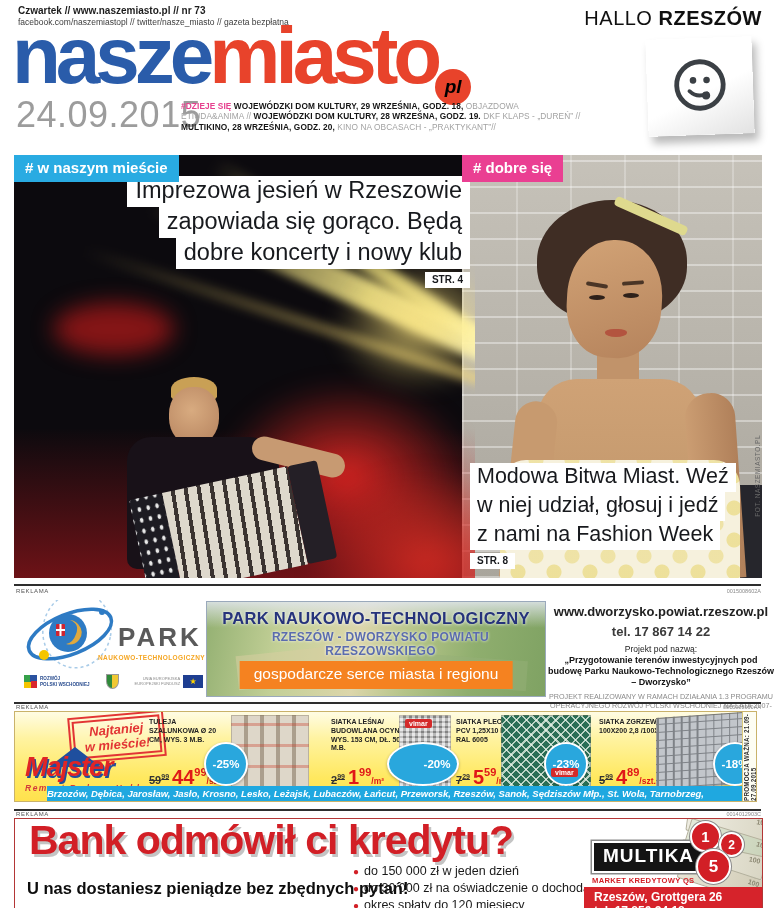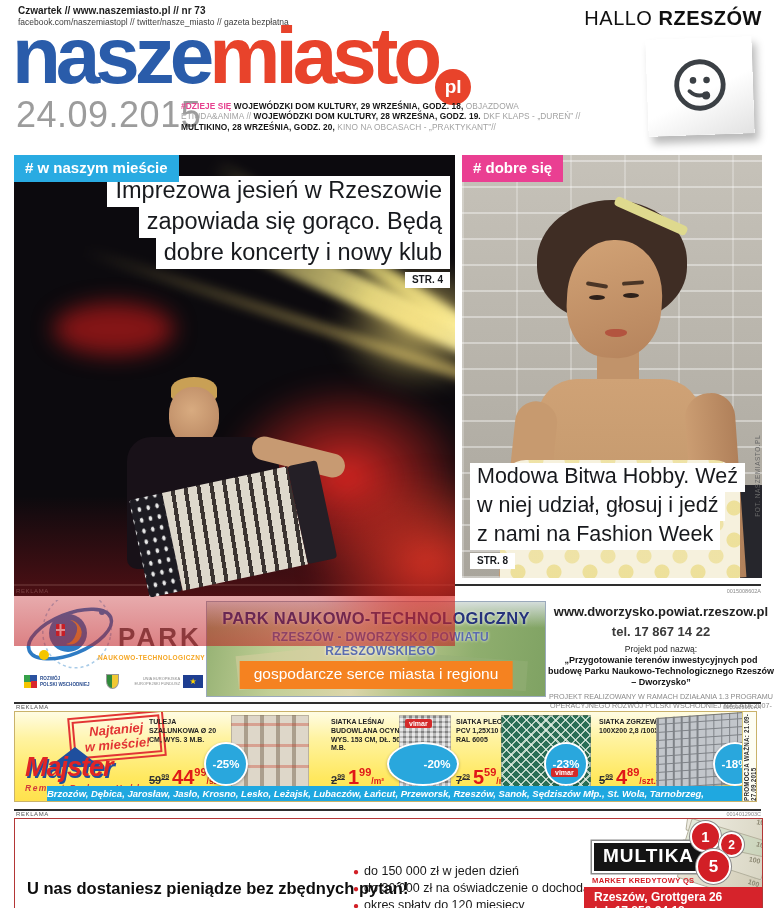--- a/index.html
+++ b/index.html
@@ -10,37 +10,37 @@
   .hdr-left{position:absolute;left:18px;top:5px;}
   .hdr-l1{font-size:10px;font-weight:bold;color:#1d1d1d;}
   .hdr-l2{font-size:8.5px;color:#3c3c3c;margin-top:1px;}
   .hdr-right{position:absolute;right:13px;top:7px;font-size:20px;color:#101010;letter-spacing:.5px;}
   .hallo{font-weight:normal;}
   .city{font-weight:bold;}
 
   .logo{position:absolute;left:12px;top:16px;font-size:80px;font-weight:bold;letter-spacing:-5px;line-height:1;white-space:nowrap;}
   .logo .blue{color:#2a5caa;}
   .logo .red{color:#e8432b;}
-  .pl-circle{display:inline-block;width:36px;height:36px;border-radius:50%;background:#e8432b;color:#ffffff;
-             font-size:19px;font-weight:bold;letter-spacing:0;text-align:center;line-height:36px;vertical-align:-10px;margin-left:-2px;}
+  .pl-circle{display:inline-block;width:36px;height:36px;border-radius:50%;background:#e8432b;color:#000000;
+             font-size:19px;font-weight:bold;letter-spacing:0;text-align:center;line-height:36px;vertical-align:-10px;margin-left:-2px;font-style:italic;}
 
   .date{position:absolute;left:16px;top:94px;font-size:36px;color:#9c9c9c;letter-spacing:.5px;}
 
   .agenda{position:absolute;left:181px;top:101px;width:402px;font-size:8.3px;line-height:10.4px;
           font-weight:bold;color:#141414;letter-spacing:.1px;}
   .agenda .tag{color:#e6408e;}
   .agenda .seg-g{color:#a2a2a2;font-weight:normal;}
 
   .note{position:absolute;left:647px;top:38px;width:106px;height:97px;
         background:linear-gradient(155deg,#ffffff 55%,#e2e2e2);box-shadow:4px 7px 9px rgba(0,0,0,.28);
         transform:rotate(-2deg);display:flex;align-items:center;justify-content:center;}
 
   
   .art{position:absolute;top:155px;overflow:hidden;}
-  .art-left{left:14px;width:441px;height:491px;background:#0c0a0e;}
+  .art-left{left:14px;width:441px;height:423px;background:#0c0a0e;padding-left:20px;}
   .art-right{left:462px;width:300px;height:423px;background-color:#b4b0a7;
      background-image:
        repeating-linear-gradient(0deg, rgba(255,255,255,.38) 0 2px, transparent 2px 26px),
        repeating-linear-gradient(90deg, rgba(255,255,255,.25) 0 2px, transparent 2px 54px),
        linear-gradient(180deg,#c6c2b9,#a9a59c);}
   .art-tag{position:absolute;top:0;left:0;z-index:6;color:#fff;font-weight:bold;font-size:15px;padding:4px 11px 6px;}
   .tag-blue{background:#29abe2;}
   .tag-pink{background:#ea3f92;}
 
   .hl-left{position:absolute;top:21px;right:5px;z-index:5;text-align:right;}
@@ -283,21 +283,21 @@
     <div class="w-eye ey-l"></div>
     <div class="w-eye ey-r"></div>
     <div class="w-lips"></div>
     <div class="w-neck"></div>
     <div class="w-chest"></div>
     <div class="w-arm-l"></div>
     <div class="w-arm-r"></div>
     <div class="w-dress"></div>
     <div class="art-tag tag-pink"># dobre się</div>
     <div class="hl-right">
-      <div class="hl-line"><span>Modowa Bitwa Hobby. Weź</span></div>
+      <div class="hl-line"><span>Modowa Bitwa Miast. Weź</span></div>
       <div class="hl-line"><span>w niej udział, głosuj i jedź</span></div>
       <div class="hl-line"><span>z nami na Fashion Week</span></div>
       <span class="page-ref">STR. 8</span>
     </div>
     <div class="credit">FOT. NASZEMIASTO.PL</div>
   </div>
 
   <div class="sep sep1"></div>
   <div class="ad-label lblL1">REKLAMA</div>
   <div class="ad-code code1">0015008602A</div>
@@ -398,20 +398,21 @@
     <div class="mj-promo">
         <span>PROMOCJA WAŻNA: 21.09-27.09.2015</span>
       </div>
   </div>
 
   <div class="sep sep3"></div>
   <div class="ad-label lblL3">REKLAMA</div>
   <div class="ad-code code3">0014012903C</div>
 
   <div class="ad-multika">
+    <div class="mu-head">Bank odmówił ci kredytu?</div>
     <div class="mu-tagline">U nas dostaniesz pieniądze bez zbędnych pytań!</div>
     <div class="mu-bullets">
       <div class="mu-bullet"><span class="dot">●</span><span>do 150 000 zł w jeden dzień</span></div>
       <div class="mu-bullet"><span class="dot">●</span><span>do 30 000 zł na oświadczenie o dochodach</span></div>
       <div class="mu-bullet"><span class="dot">●</span><span>okres spłaty do 120 miesięcy</span></div>
     </div>
     <div class="mu-right">
       <div class="mu-money">
         <div class="bill b1">100</div>
         <div class="bill b2">100</div>

